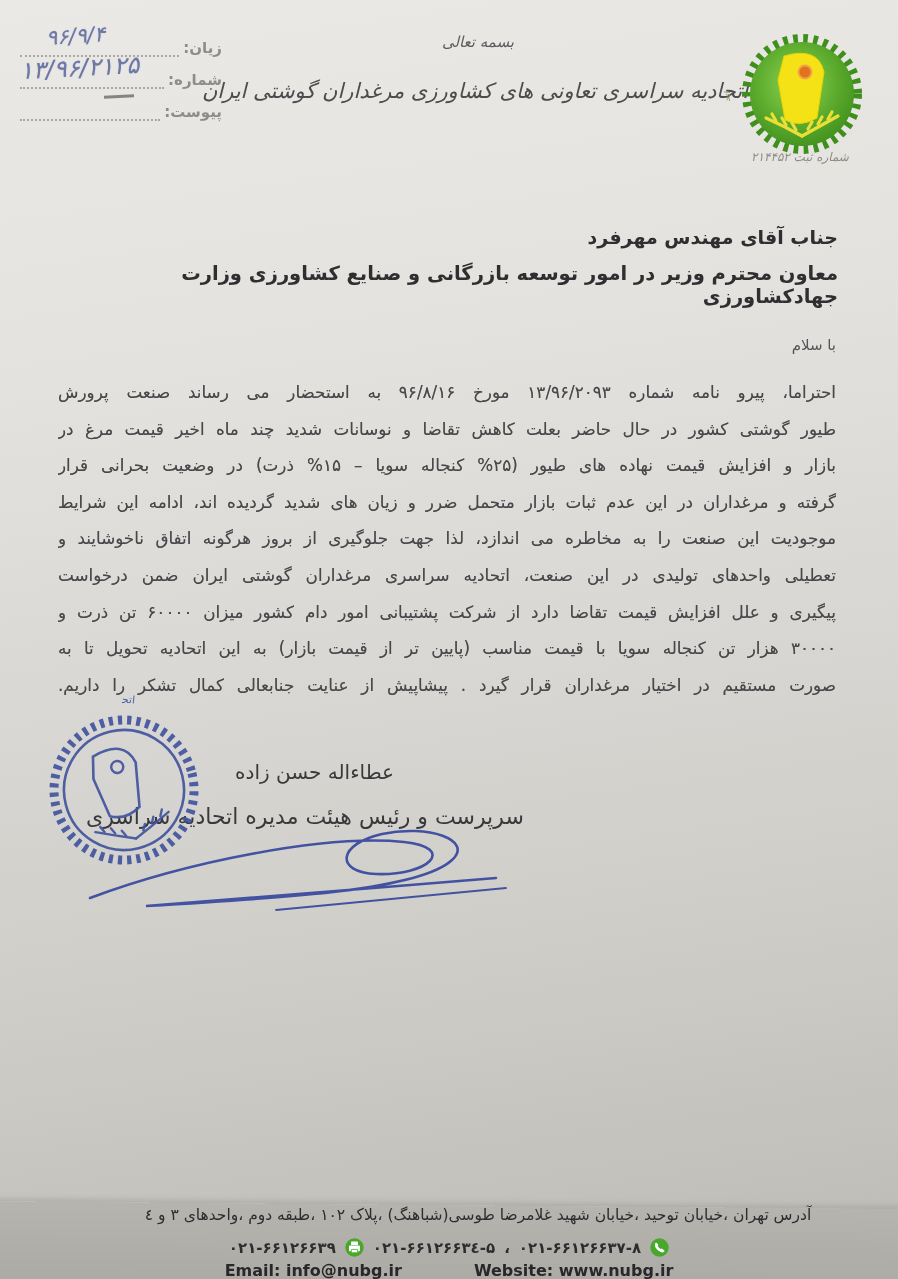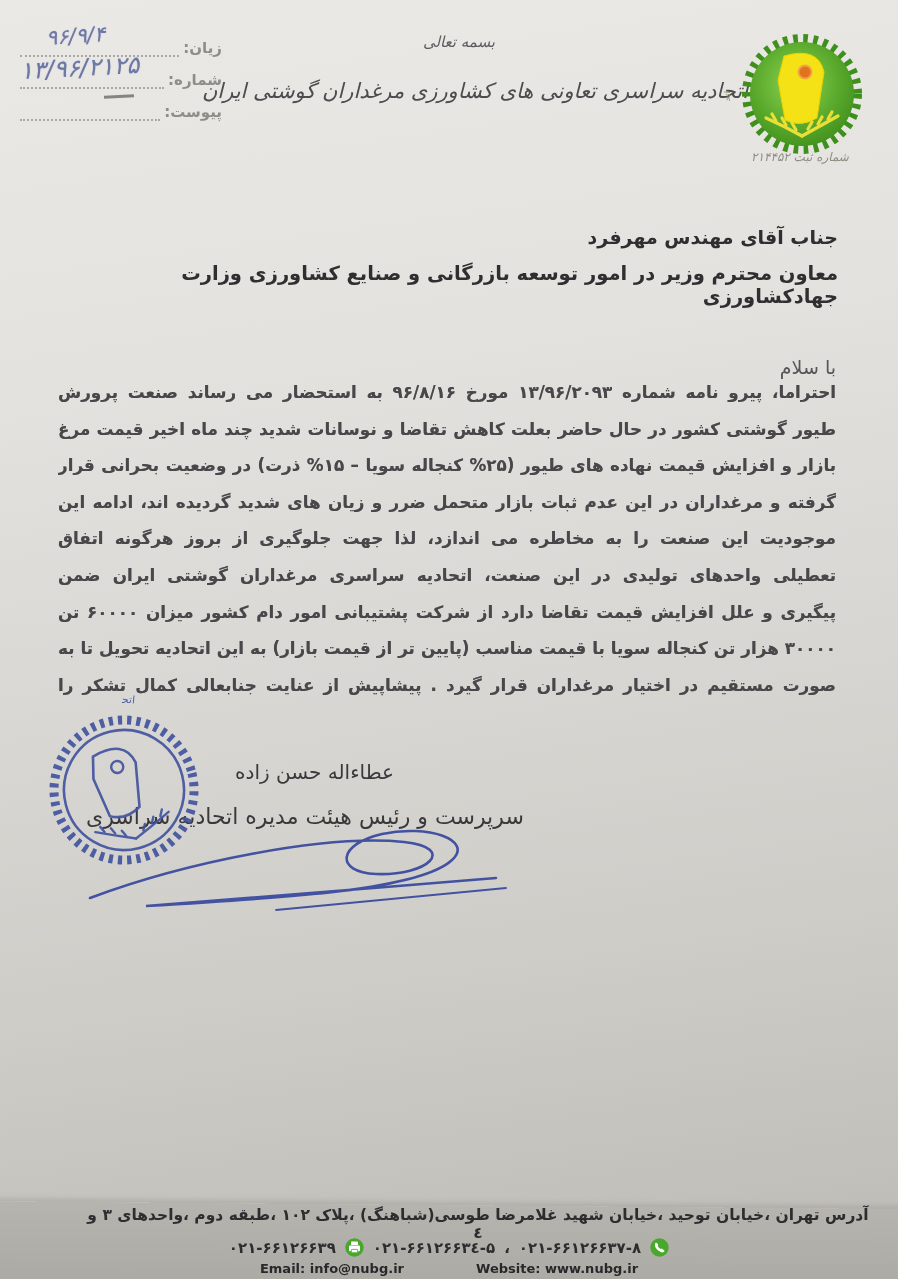--- a/index.html
+++ b/index.html
@@ -13,52 +13,52 @@
   .meta{left:20px;top:36px;width:202px;font-size:15px;font-weight:bold;color:#8f8d89;}
   .meta .row{display:flex;align-items:flex-end;margin-bottom:11px;height:21px;}
   .meta .lbl{white-space:nowrap;margin-left:4px;}
   .meta .dots{flex:1;border-bottom:2px dotted #aaa8a3;height:14px;}
   .handwrite{color:#6d78a6;font-style:italic;letter-spacing:2px;text-shadow:0 0 1px rgba(109,120,166,.55);}
   .hw-date{left:46px;top:24px;font-size:21px;transform:rotate(-4deg);}
   .hw-num{left:20px;top:54px;font-size:24px;transform:rotate(-3deg);}
   .ltr{direction:ltr;unicode-bidi:isolate;display:inline-block;}
   .peyvast-dash{left:104px;top:95px;width:30px;height:3px;background:#86847f;transform:rotate(-3deg);}
   
-  .besmellah{left:404px;top:33px;width:110px;text-align:center;font-size:15px;font-style:italic;color:#5d5d60;}
+  .besmellah{left:404px;top:33px;width:110px;font-size:15px;font-style:italic;color:#5d5d60;}
   .orgname{left:280px;right:150px;top:79px;text-align:center;white-space:nowrap;
            font-size:21px;font-style:italic;color:#4c4c4f;letter-spacing:-.3px;}
   .logo{left:712px;top:4px;width:178px;height:150px;}
   .logo-caption{left:720px;top:150px;width:160px;text-align:center;font-size:12px;font-style:italic;color:#908e83;}
   
   .recipient{left:58px;right:60px;top:226px;text-align:right;color:#2f2f31;}
   .recipient .r1{font-size:19px;font-weight:bold;}
   .recipient .r2{font-size:19.5px;font-weight:bold;margin-top:14px;}
-  .salutation{right:62px;top:356px;font-size:19px;color:#55555a;}
+  .salutation{right:62px;top:336px;font-size:15px;color:#55555a;}
   
   .body-text{left:58px;right:62px;top:374px;}
   .bodyline{
     height:36.6px;line-height:36.6px;overflow:hidden;
-    font-size:16.8px;font-weight:bold;color:#48484b;
+    font-size:16.8px;font-weight:normal;color:#48484b;
     text-align:justify;text-align-last:justify;white-space:normal;
     text-shadow:0 0 .6px rgba(70,70,75,.5);
   }
   
   .sig-name{left:182px;top:760px;width:192px;text-align:right;font-size:20px;color:#39393c;white-space:nowrap;padding-left:20px;}
   .sig-title{left:86px;top:804px;font-size:22px;color:#39393c;white-space:nowrap;}
   .stamp{left:24px;top:688px;width:200px;height:204px;z-index:3;opacity:.92;}
   .scribble{left:76px;top:814px;width:440px;height:112px;z-index:4;}
   
   .band{left:-22px;right:-22px;top:1201px;height:130px;z-index:1;
         background:linear-gradient(180deg,#b6b4af 0%,#adaba6 55%,#a5a39e 100%);
         transform:rotate(.5deg);transform-origin:left top;box-shadow:0 -3px 5px rgba(160,158,153,.55);}
-  .footer-address{left:84px;right:26px;top:1206px;text-align:center;font-size:15.5px;font-weight:bold;color:#2d2d2f;z-index:5;}
+  .footer-address{left:84px;right:26px;top:1206px;text-align:center;font-size:15.5px;font-weight:normal;color:#2d2d2f;z-index:5;}
   .footer-phones{left:0;right:0;top:1238px;display:flex;justify-content:center;align-items:center;gap:9px;
                  font-size:15px;font-weight:bold;color:#2d2d2f;z-index:5;}
   .footer-web{left:0;right:0;top:1261px;display:flex;direction:ltr;justify-content:center;gap:72px;
-              font-size:13px;font-weight:bold;color:#28282a;z-index:5;font-family:"DejaVu Sans",sans-serif;}
+              font-size:16px;font-weight:bold;color:#28282a;z-index:5;font-family:"DejaVu Sans",sans-serif;}
   .icon-circ{width:19px;height:19px;display:inline-block;}
 </style>
 </head>
 <body>
 
 <div class="page">
 
   <div class="abs band"></div>
 
   <div class="abs meta">

